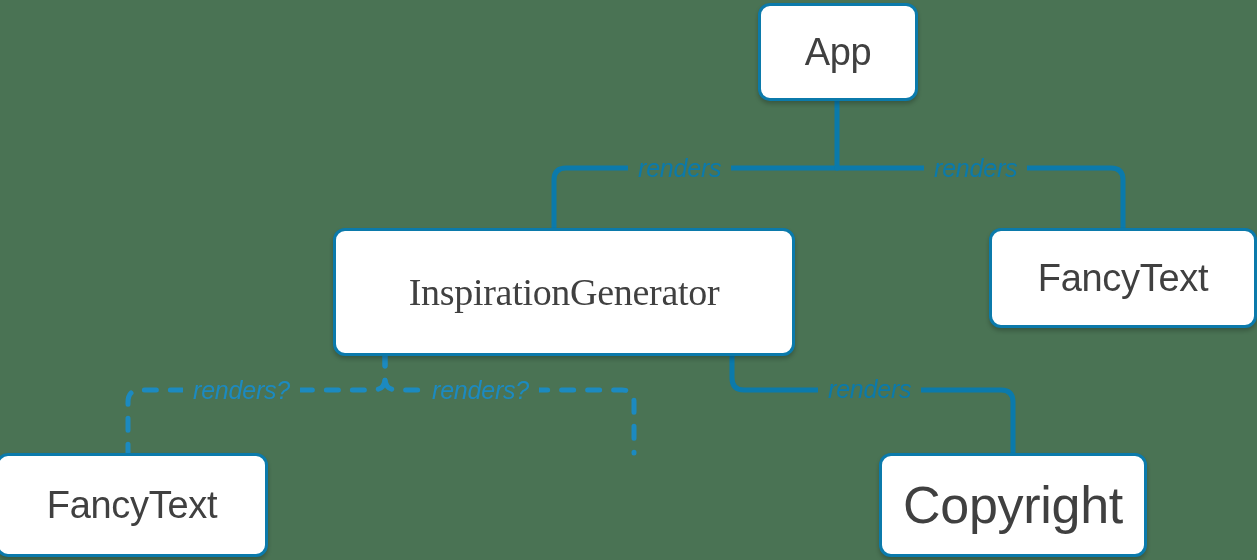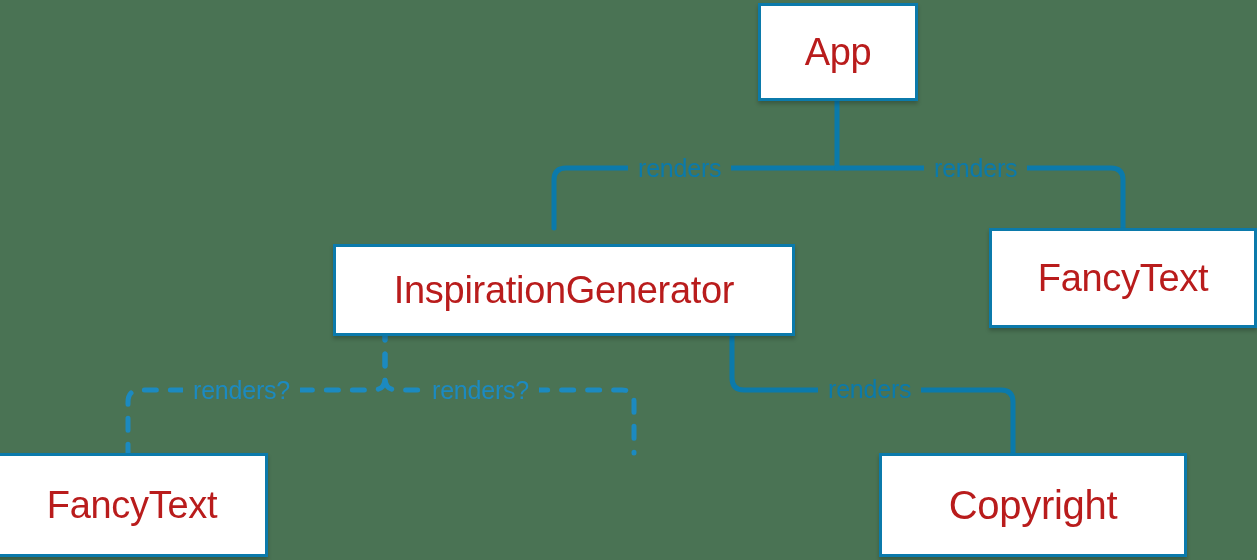--- a/index.html
+++ b/index.html
@@ -23,51 +23,52 @@
     left: 0;
     top: 0;
     width: 1257px;
     height: 560px;
   }
   .node {
     position: absolute;
     box-sizing: border-box;
     background: #ffffff;
     border: 3px solid #0b7aab;
-    border-radius: 0;
+    border-radius: 12px;
     display: flex;
     align-items: center;
     justify-content: center;
-    color: #b91c1c;
+    color: #404040;
     font-family: "Liberation Sans", sans-serif;
     font-weight: 400;
     letter-spacing: -0.3px;
     box-shadow: 0 3px 4px rgba(0,0,0,0.22);
     z-index: 2;
   }
   .node-label {
     white-space: nowrap;
     line-height: 1;
   }
   #node-app        { left: 758px;  top: 3px;   width: 160px; height: 98px;  font-size: 38px; }
-  #node-inspgen    { left: 333px;  top: 244px; width: 462px; height: 92px; font-size: 38px; }
+  #node-inspgen    { left: 333px;  top: 228px; width: 462px; height: 128px; font-size: 38px; font-family: Liberation Serif, serif; }
   #node-fancytext-top { left: 989px; top: 228px; width: 268px; height: 100px; font-size: 38px; }
   #node-fancytext-bottom { left: -4px; top: 453px; width: 272px; height: 104px; font-size: 38px; }
   #node-color      { left: 537px;  top: 453px; width: 183px; height: 104px; font-size: 38px; }
-  #node-copyright  { left: 879px;  top: 453px; width: 308px; height: 104px; font-size: 40px; }
+  #node-copyright  { left: 879px;  top: 453px; width: 268px; height: 104px; font-size: 52px; }
 
   .edge-label {
     position: absolute;
     color: #1c8ac0;
     font-family: "Liberation Sans", sans-serif;
     font-size: 25px;
     letter-spacing: -0.2px;
     white-space: nowrap;
     z-index: 3;
     line-height: 1;
+    font-style: italic;
   }
   .edge-label.solid { color: #0b7aab; }
   #label-renders-inspgen  { left: 638px; top: 156px; }
   #label-renders-fancytop { left: 934px; top: 156px; }
   #label-renders-copyright{ left: 828px; top: 377px; }
   #label-renders-fancybot { left: 193px; top: 378px; }
   #label-renders-color    { left: 432px; top: 378px; }
 </style>
 </head>
 <body>

